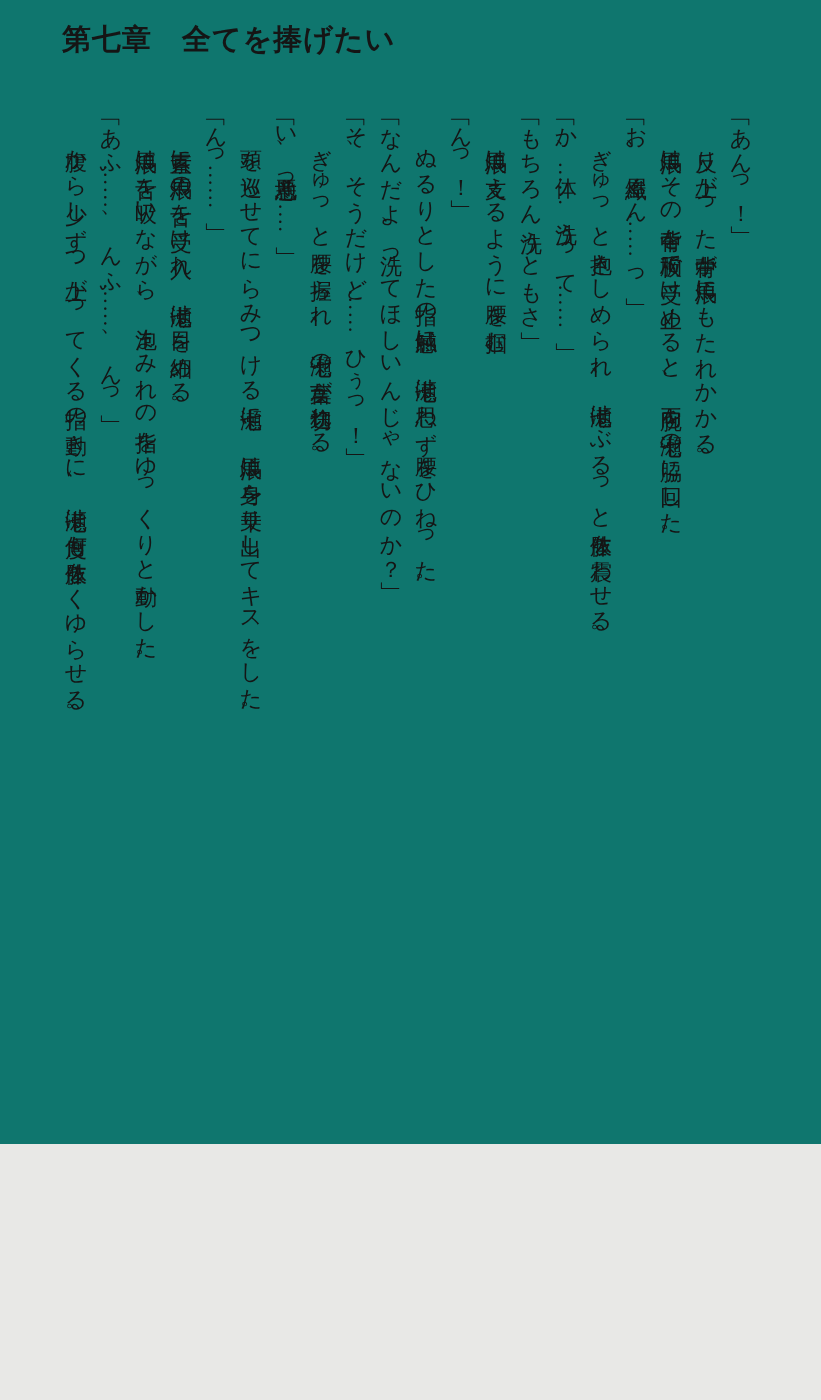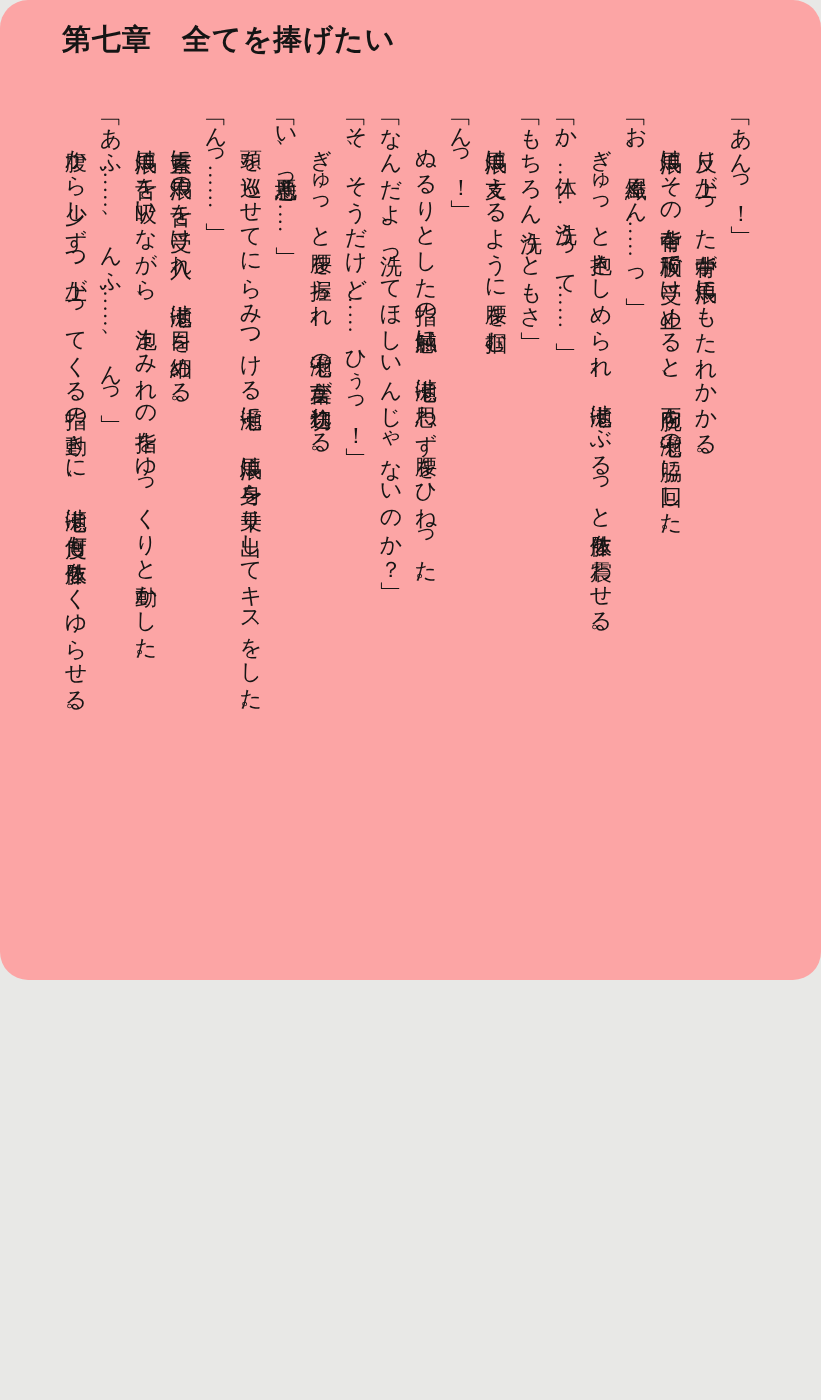--- a/index.html
+++ b/index.html
@@ -3,27 +3,26 @@
 <meta charset="utf-8">
 <style>
   html, body {
     margin: 0;
     padding: 0;
     background: #e8e8e6;
   }
   .page {
     position: relative;
     width: 821px;
-    height: 980px;
+    height: 1144px;
     margin: 0 auto;
-    background: #fca5a5;
+    background: #0f766e;
     color: #151515;
     font-family: "Liberation Serif", serif;
     overflow: hidden;
-    border-radius: 28px;
   }
   .chapter-title {
     position: absolute;
     top: 20px;
     left: 62px;
     margin: 0;
     font-size: 29px;
     font-weight: 600;
     letter-spacing: 1px;
     white-space: pre;

